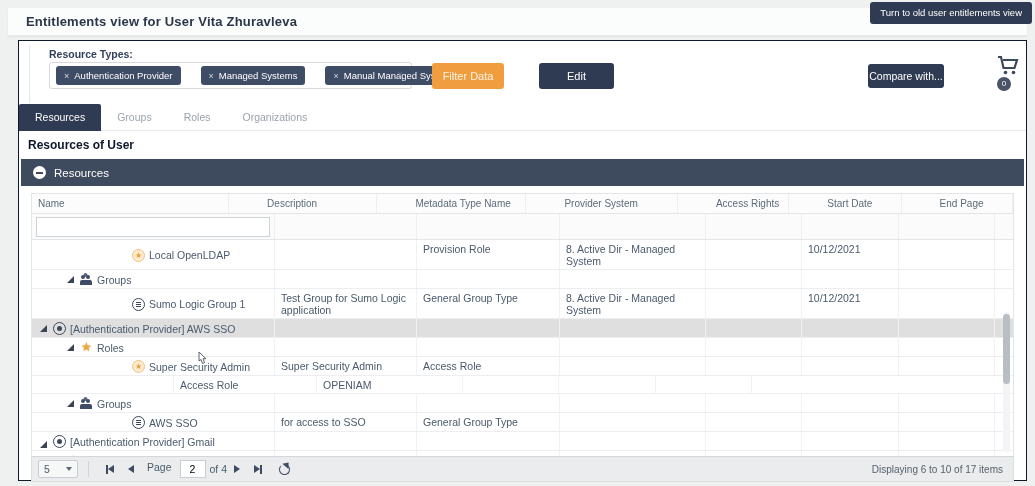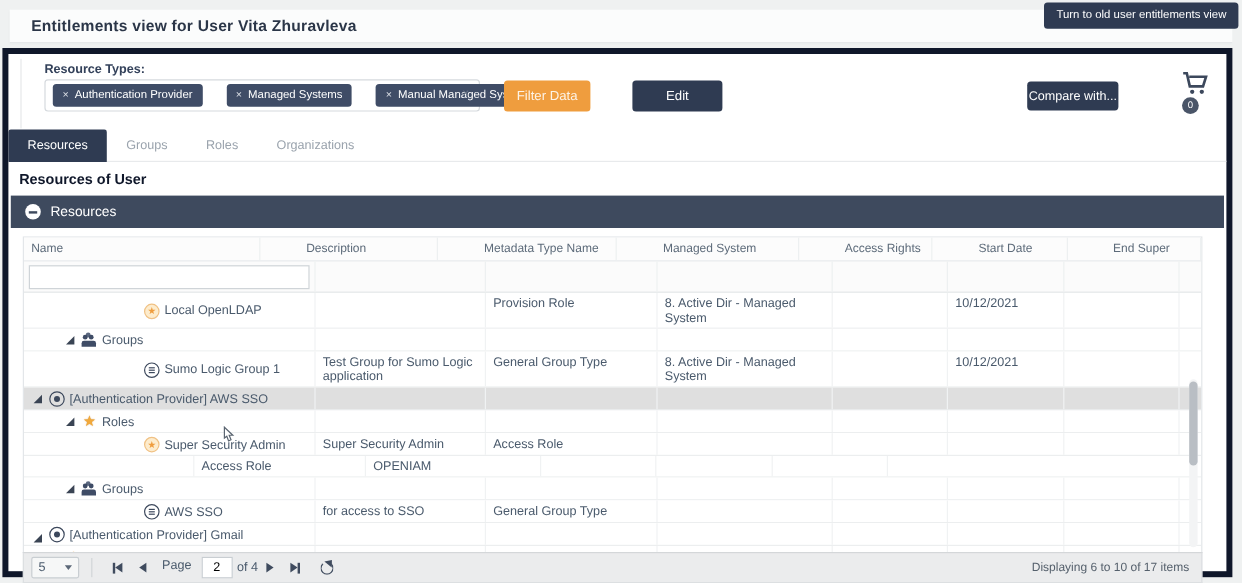--- a/index.html
+++ b/index.html
@@ -10,22 +10,22 @@
   .title-strip { position:absolute; left:8px; right:8px; top:8px; height:28px;
     background:#fbfcfc; border-bottom:1px solid #e6e8ea;
     box-shadow:0 1px 2px rgba(0,0,0,.05); }
   .page-title { position:absolute; left:18px; top:6px; font-size:13px; font-weight:bold;
     color:#2b3648; letter-spacing:.2px; }
   .old-view-btn { position:absolute; right:3px; top:2px; height:22px; padding:0 10px;
     background:#2f3b52; color:#fff; font-size:9.5px; line-height:22px;
     border-radius:3px; cursor:pointer; }
 
   
-  .card { position:absolute; left:2px; right:8px; top:40px; height:441px;
-    background:#fff; border:5px solid #0f172a; }
+  .card { position:absolute; left:18px; right:8px; top:40px; height:441px;
+    background:#fff; border:1px solid #0f172a; }
 
   
   .filter-sec { position:absolute; left:10px; top:4px; right:10px; height:58px;
     border-left:1px solid #e6e8ea; }
   .rt-label { position:absolute; left:19px; top:3px; font-size:10.5px; font-weight:bold; color:#33415a; }
   .multiselect { position:absolute; left:19px; top:17px; width:363px; height:27px;
     background:#fff; border:1px solid #d6dade; border-radius:3px;
     display:flex; align-items:center; padding:0 6px; gap:20px; }
   .tag { background:#3f4c66; color:#fff; font-size:9.5px; height:19px; line-height:19px;
     padding:0 8px; border-radius:3px; white-space:nowrap; cursor:pointer; }
@@ -173,24 +173,24 @@
   <div class="panel-hdr">
     <span class="minus-ic"></span>
     <span class="panel-title">Resources</span>
   </div>
 
   <div class="tbl">
     <div class="thead">
       <div class="th c-name">Name</div>
       <div class="th c-desc">Description</div>
       <div class="th c-meta">Metadata Type Name</div>
-      <div class="th c-mng">Managed System</div>
+      <div class="th c-mng">Provider System</div>
       <div class="th c-acc">Access Rights</div>
       <div class="th c-start">Start Date</div>
-      <div class="th c-end">End Super</div>
+      <div class="th c-end">End Page</div>
     </div>
     <div class="frow">
       <div class="fcell c-name"><input class="f-input" style=""></div>
       <div class="fcell c-desc"></div>
         <div class="fcell c-meta"></div>
         <div class="fcell c-mng"></div>
       <div class="fcell c-acc"></div>
         <div class="fcell c-start"></div>
         <div class="fcell c-end"></div>
     </div>

